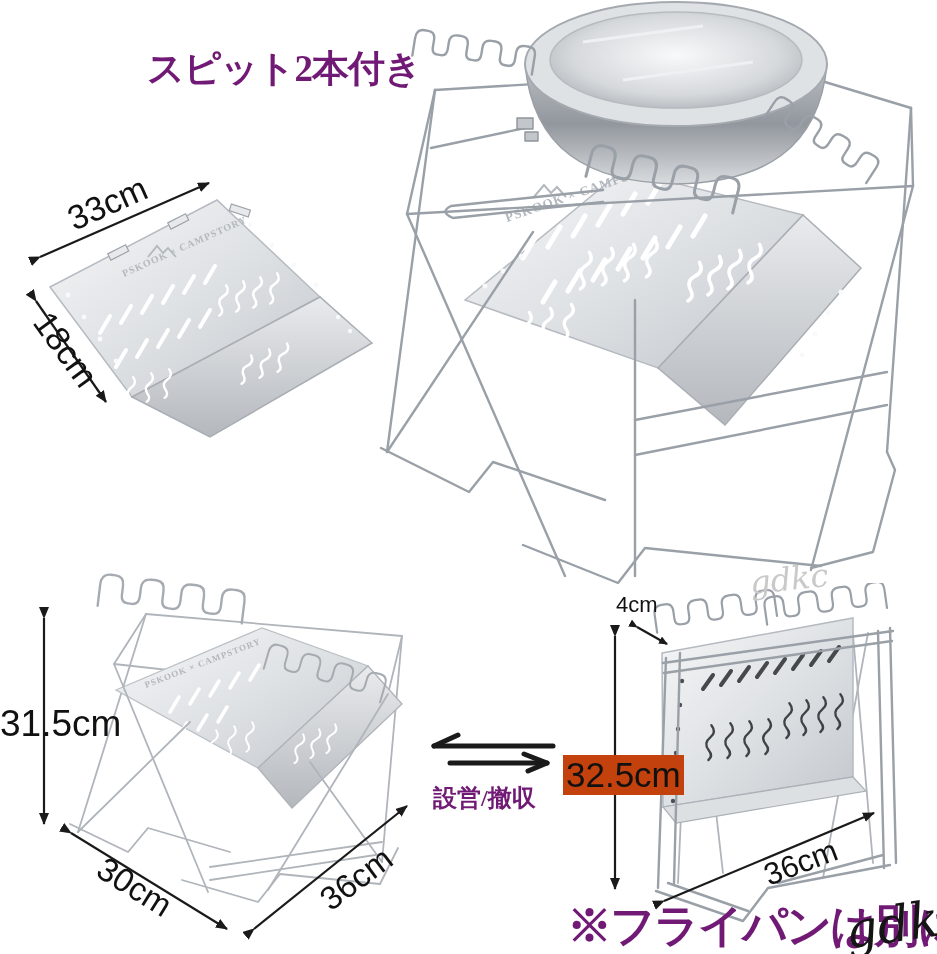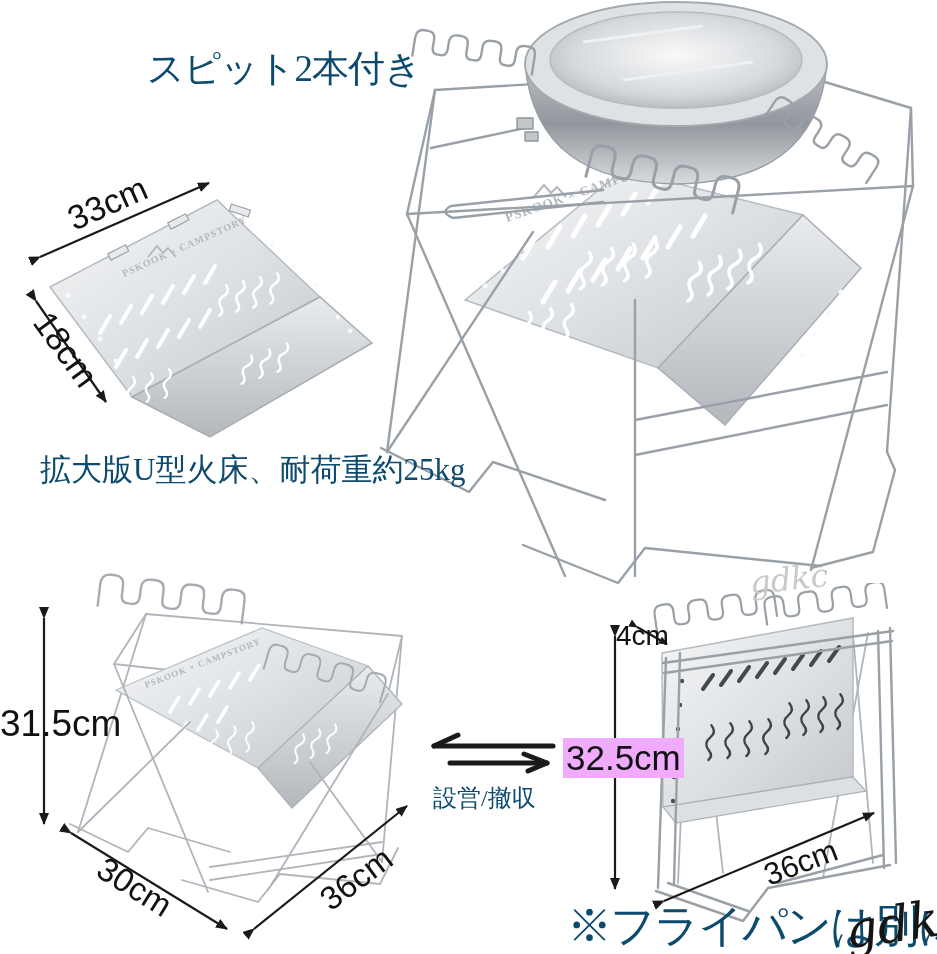--- a/index.html
+++ b/index.html
@@ -1,19 +1,19 @@
 <!DOCTYPE html>
 <html><head>
 <meta charset="utf-8">
 <style>
   html,body{margin:0;padding:0;background:#fff;}
   #canvas{position:relative;width:937px;height:954px;background:#fff;overflow:hidden;
           font-family:"Liberation Sans",sans-serif;color:#111;}
   .abs{position:absolute;}
-  .jp{font-family:"Liberation Serif","DejaVu Serif",serif;font-weight:400;color:#0c4a6e;white-space:nowrap;}
+  .jp{font-family:"Liberation Serif","DejaVu Serif",serif;font-weight:700;color:#701a75;white-space:nowrap;}
   .dim{font-family:"Liberation Sans","DejaVu Sans",sans-serif;color:#111;white-space:nowrap;}
   .wire{fill:none;stroke:#9aa0a7;stroke-width:2.4;stroke-linecap:round;stroke-linejoin:round;}
   .wire-thin{fill:none;stroke:#b0b5bb;stroke-width:1.8;stroke-linecap:round;stroke-linejoin:round;}
   .slit-w{stroke:#ffffff;stroke-width:5;stroke-linecap:round;}
   .slit-w-s{stroke:#ffffff;stroke-width:4;stroke-linecap:round;}
   .slit-d{stroke:#45494e;stroke-width:4;stroke-linecap:round;}
   .anno{stroke:#1a1a1a;stroke-width:2.2;fill:none;}
   .anno-thick{stroke:#1a1a1a;stroke-width:5;fill:none;stroke-linecap:round;}
   .brandtxt{fill:#b3b8be;font-family:"Liberation Serif",serif;font-weight:700;letter-spacing:1px;}
   .wm{font-family:"DejaVu Serif","Liberation Serif",serif;font-style:italic;white-space:nowrap;}
@@ -327,33 +327,32 @@
       <path class="anno-thick" d="M547,763 L528,771" stroke-width="3.5"></path>
     </g>
   </svg>
 
   <div class="abs jp" style="left:147px;top:44px;font-size:37px;letter-spacing:-1px;">スピット2本付き</div>
 
   <div class="abs dim" style="left:66px;top:184px;font-size:34px;transform:rotate(-24deg);">33cm</div>
 
   <div class="abs dim" style="left:24px;top:330px;font-size:34px;transform:rotate(54deg);">18cm</div>
 
-  <div class="abs jp" style="left:40px;top:449px;font-size:31px;">拡大版U型火床、耐荷重約25kg</div>
 
   <div class="abs dim" style="left:0px;top:703px;font-size:37px;text-align:center;">31.5cm</div>
 
   <div class="abs dim" style="left:94px;top:868px;font-size:33px;transform:rotate(32deg);">30cm</div>
 
   <div class="abs dim" style="left:316px;top:860px;font-size:33px;transform:rotate(-37deg);">36cm</div>
 
   <div class="abs jp" style="left:433px;top:782px;font-size:24px;">設営/撤収</div>
 
-  <div class="abs dim" style="left:616px;top:592px;font-size:28px;margin-top:28px;">4cm</div>
-
-  <div class="abs dim" style="left:563px;top:738px;font-size:35px;background:#f0abfc;padding:0 3px;">32.5cm</div>
+  <div class="abs dim" style="left:616px;top:592px;font-size:22px;">4cm</div>
+
+  <div class="abs dim" style="left:563px;top:755px;font-size:35px;background:#c2410c;padding:0 3px;">32.5cm</div>
 
   <div class="abs dim" style="left:763px;top:845px;font-size:31px;transform:rotate(-21deg);">36cm</div>
 
   <div class="abs wm" style="left:750px;top:560px;font-size:32px;color:#c9c9c9;transform:rotate(-6deg);">gdkc</div>
 
   <div class="abs jp" style="left:567px;top:896px;font-size:45px;letter-spacing:-2px;">※フライパンは別に購入</div>
 
   <div class="abs wm" style="left:845px;top:894px;font-size:50px;color:#151515;transform:rotate(-8deg);">gdkc</div>
 
 </div>

